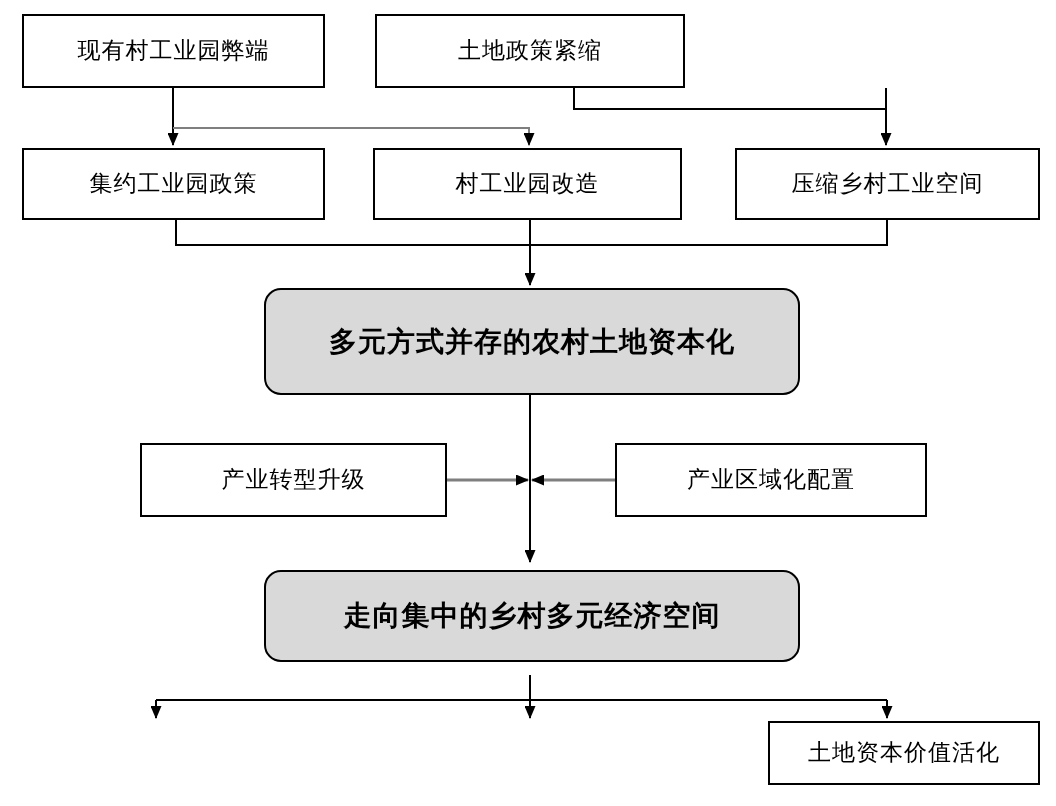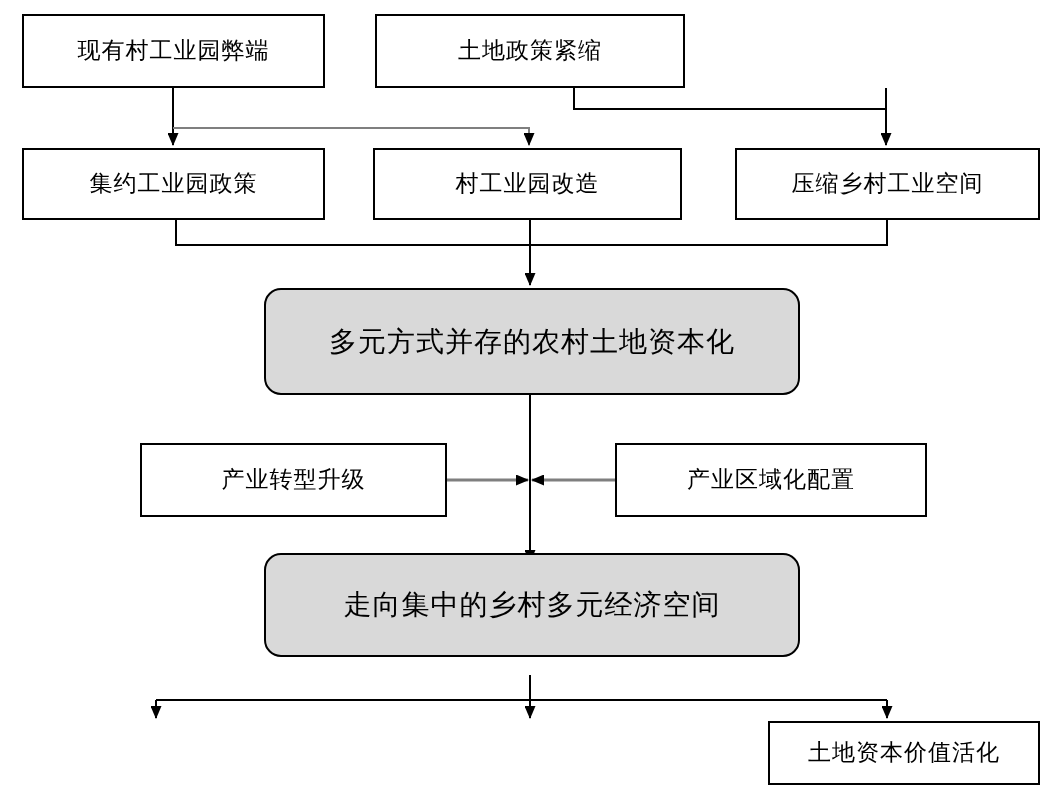--- a/index.html
+++ b/index.html
@@ -35,21 +35,21 @@
     line-height: 1.2;
     white-space: nowrap;
   }
   .node.hub {
     background: #d9d9d9;
     border-radius: 17px;
     border-width: 2px;
   }
   .node.hub .label {
     font-size: 28px;
-    font-weight: normal;
+    font-weight: bold;
     letter-spacing: 1px;
   }
 </style>
 </head>
 <body>
 
 <div class="canvas">
 
   <svg class="wires" viewBox="0 0 1056 806" xmlns="http://www.w3.org/2000/svg">
     <defs>
@@ -98,21 +98,21 @@
     <span class="label">多元方式并存的农村土地资本化</span>
   </div>
 
   <div class="node" style="left:140px; top:443px; width:307px; height:74px">
     <span class="label">产业转型升级</span>
   </div>
   <div class="node" style="left:615px; top:443px; width:312px; height:74px">
     <span class="label">产业区域化配置</span>
   </div>
 
-  <div class="node hub" style="left:264px; top:553px; width:536px; height:104px">
+  <div class="node hub" style="left:264px; top:570px; width:536px; height:92px">
     <span class="label">走向集中的乡村多元经济空间</span>
   </div>
 
   <div class="node" style="left:768px; top:721px; width:272px; height:64px">
     <span class="label">土地资本价值活化</span>
   </div>
 
 </div>
 
 </body></html>

